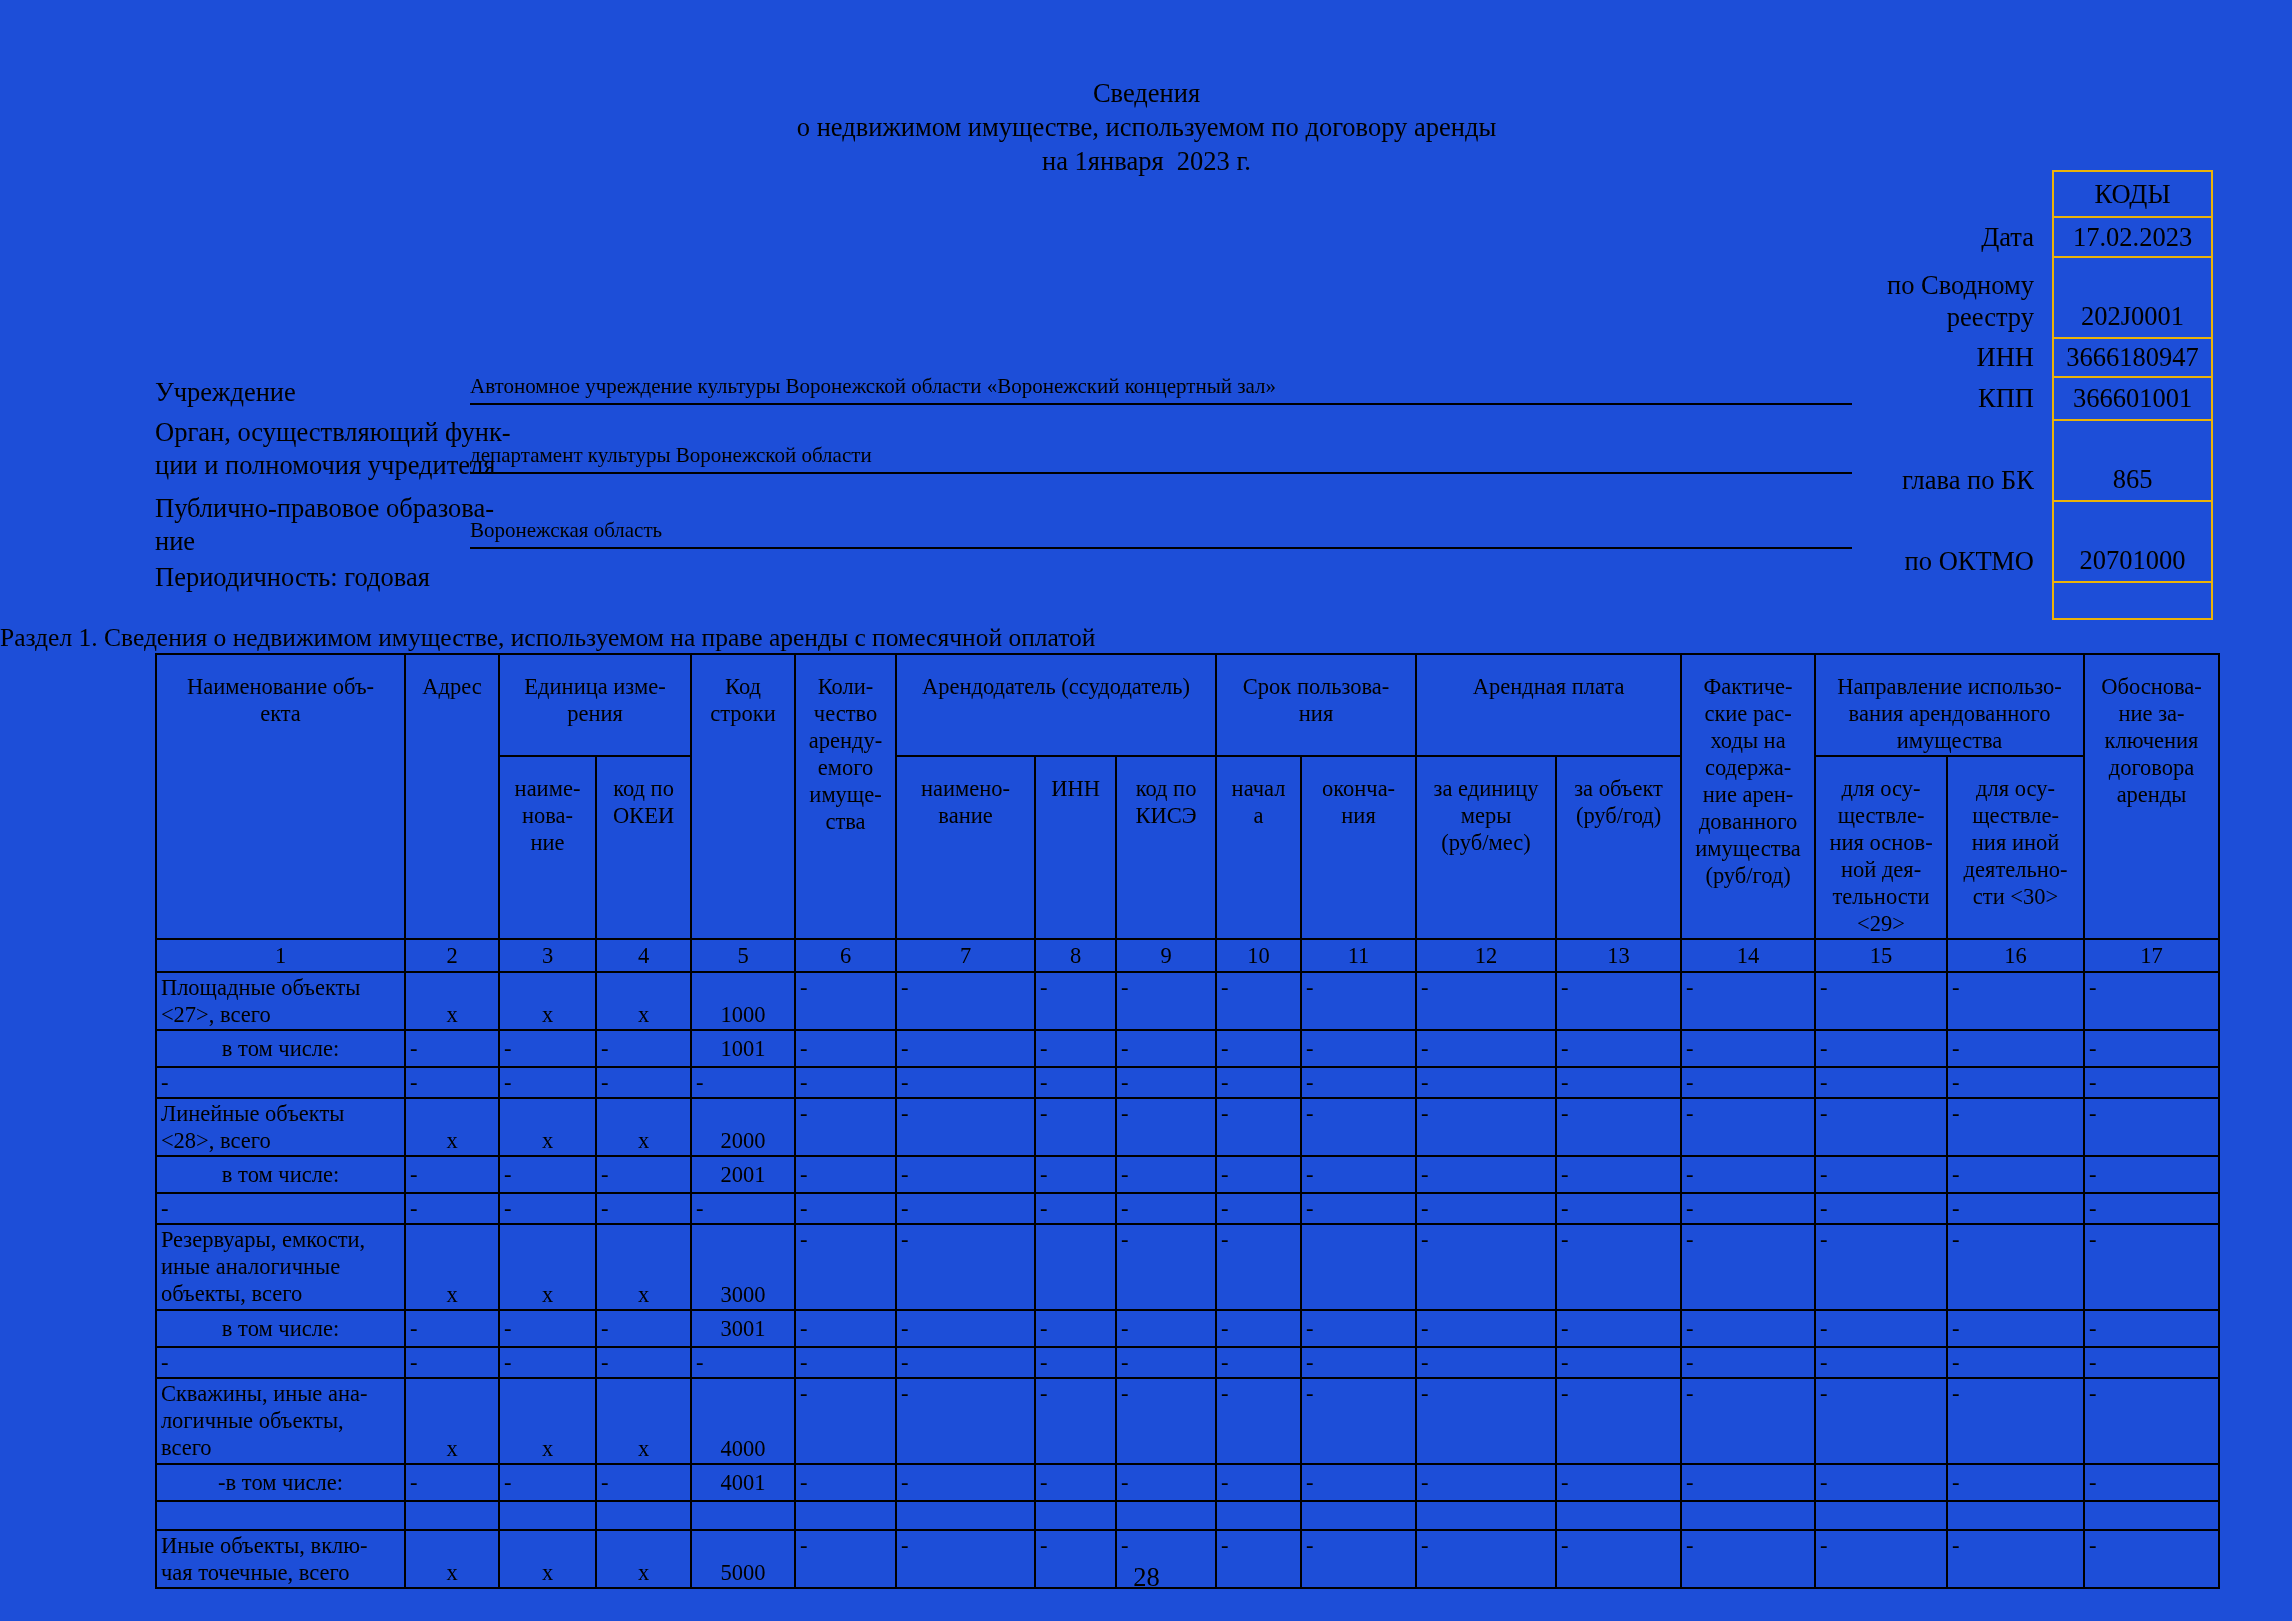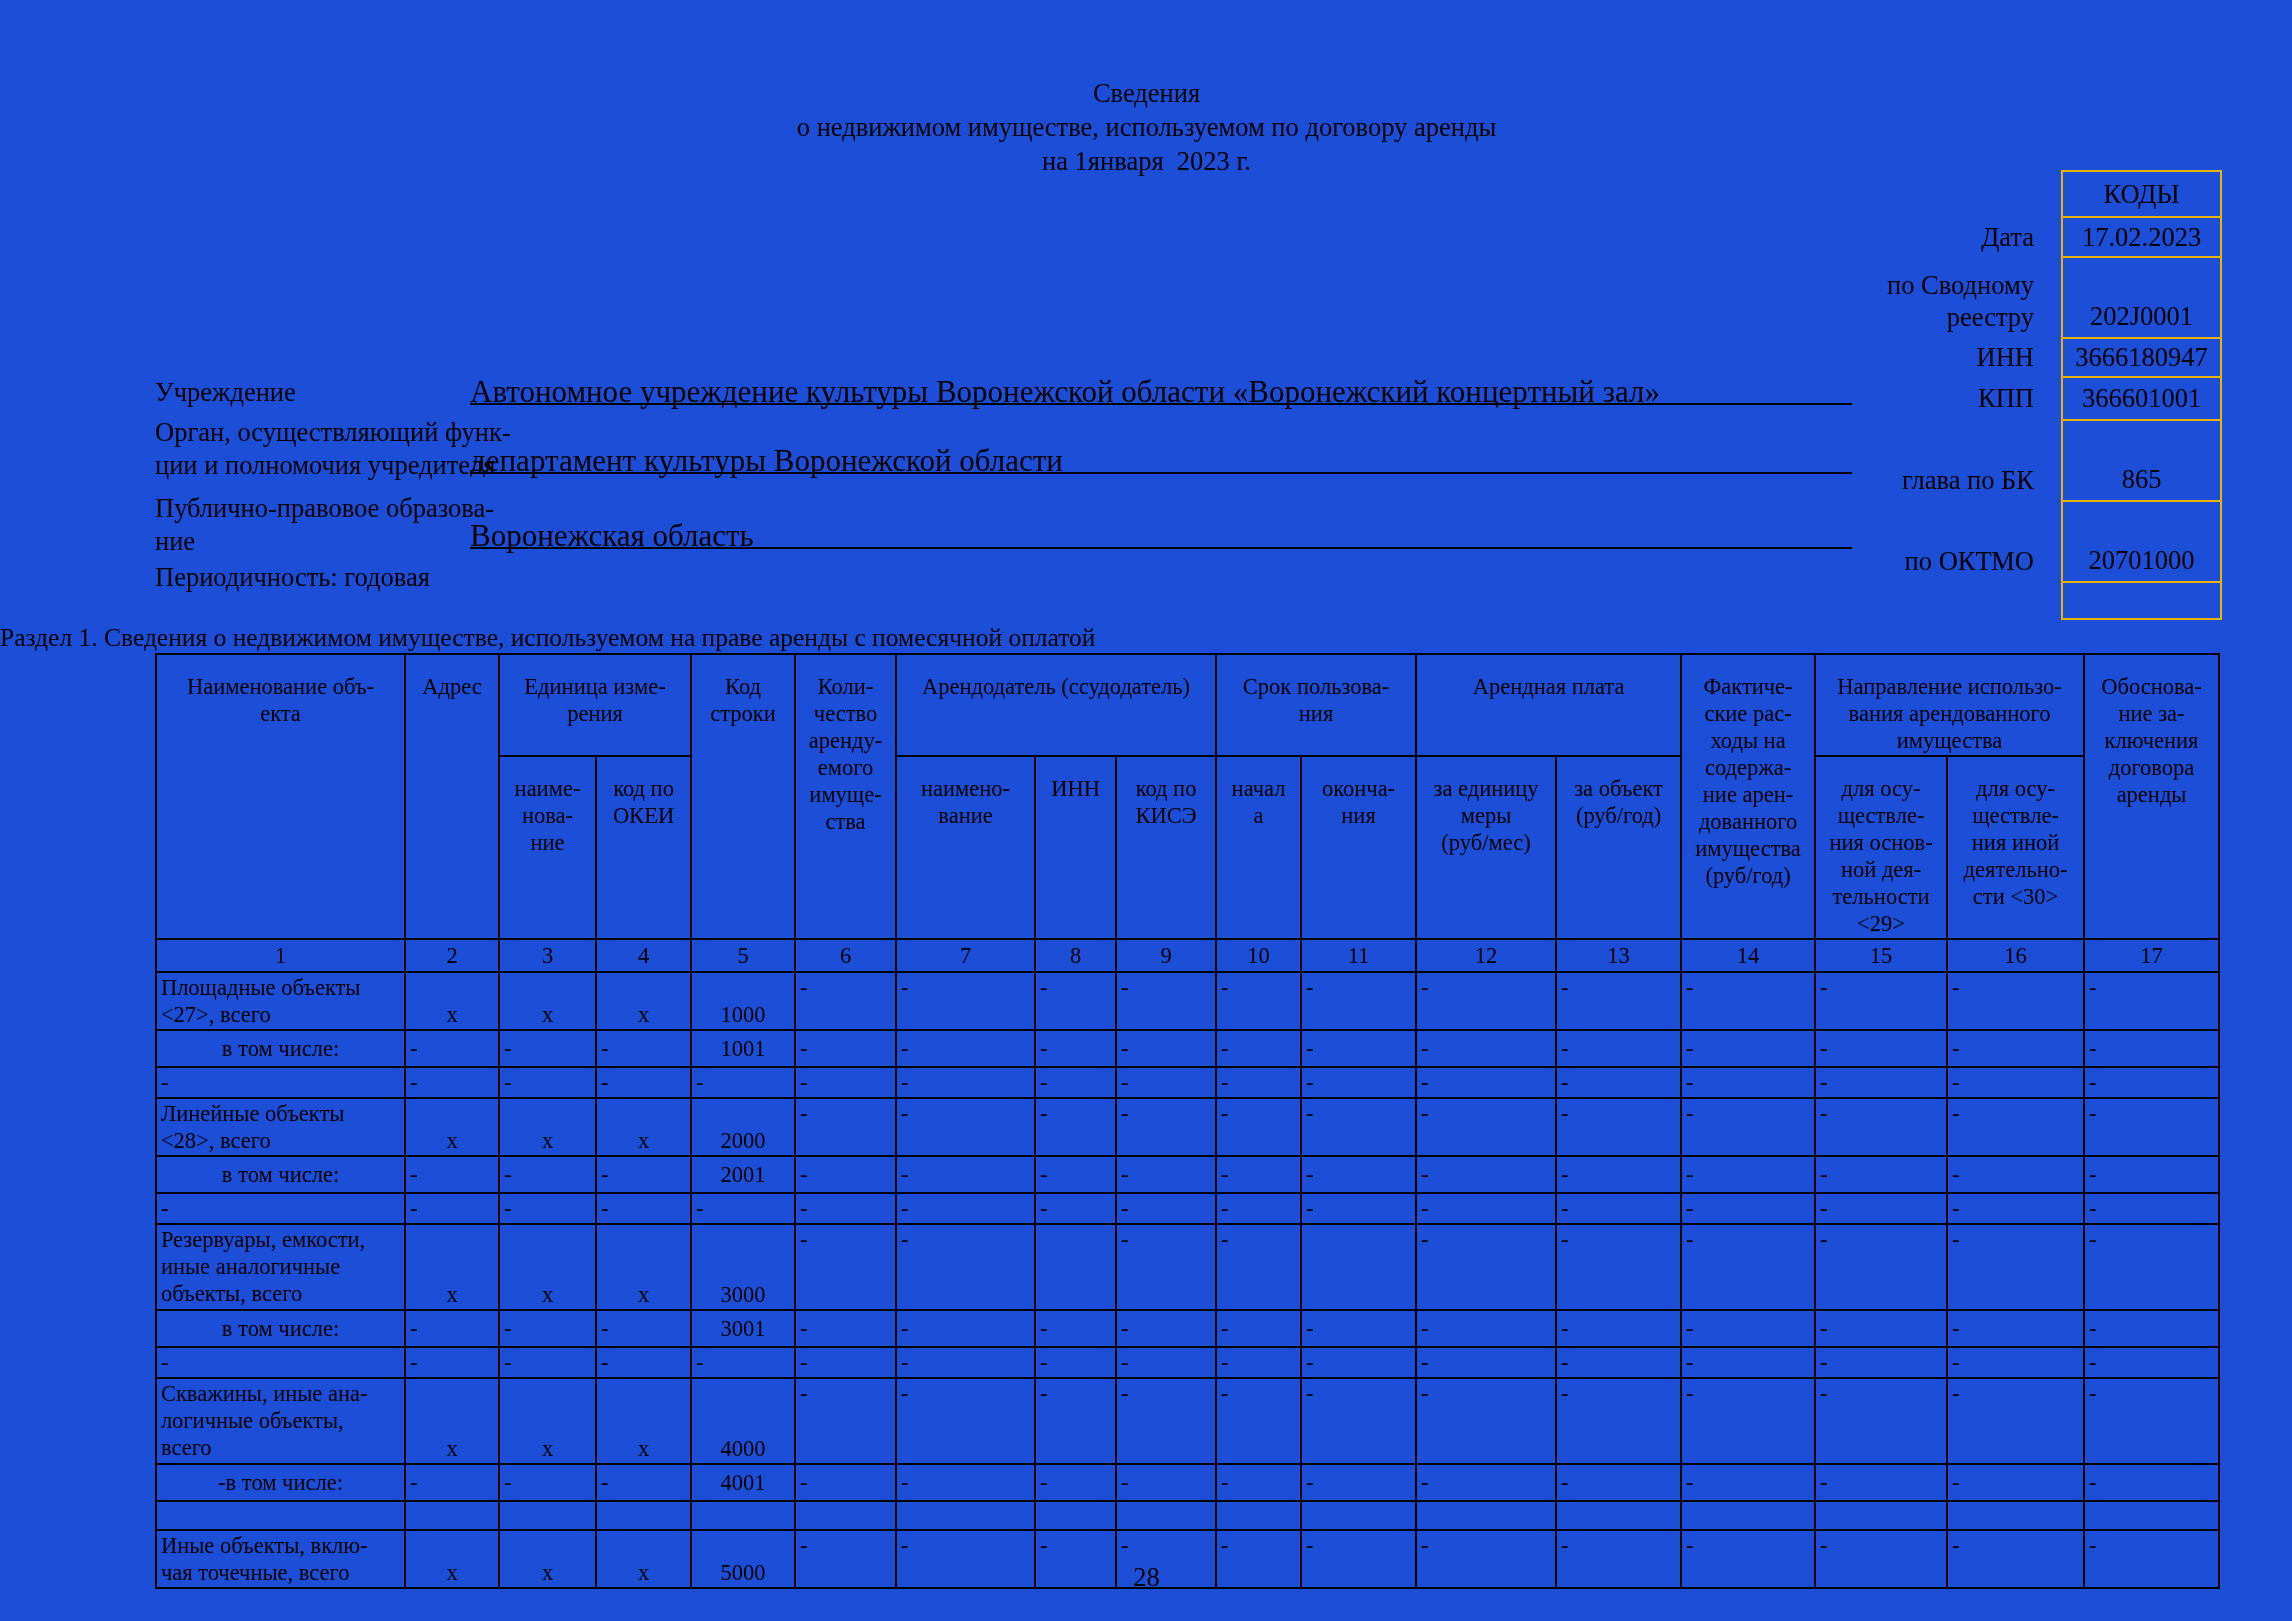--- a/index.html
+++ b/index.html
@@ -5,36 +5,36 @@
   html,body{margin:0;padding:0;background:#888;}
   .page{position:relative;width:2293px;height:1621px;background:#1d4ed8;
         font-family:"Liberation Serif","DejaVu Serif",serif;color:#000;overflow:hidden;}
   
   .doc-title{position:absolute;top:76px;left:0;width:2293px;text-align:center;
              font-size:26.5px;line-height:34px;}
   .doc-title .t3{white-space:pre;}
   
   .codes{position:absolute;left:1656px;top:170px;border-collapse:collapse;table-layout:fixed;}
   .codes td{font-size:26.5px;padding:0;}
-  .codes .lbl{width:378px;border:none;text-align:right;padding-right:27px;
+  .codes .lbl{width:378px;border:none;text-align:right;padding-right:18px;
               white-space:pre-line;line-height:32px;vertical-align:middle;}
   .codes .val{width:157px;border:2px solid #eab308;text-align:center;vertical-align:middle;}
   .codes tr:nth-child(1) td{height:44px;}
   .codes tr:nth-child(2) td{height:38px;}
   .codes tr:nth-child(3) td{height:74px;}
   .codes tr:nth-child(4) td{height:37px;}
   .codes tr:nth-child(5) td{height:41px;}
   .codes tr:nth-child(6) td{height:74px;}
   .codes tr:nth-child(7) td{height:74px;}
   .codes tr:nth-child(8) td{height:35px;}
   .codes tr.tall td{vertical-align:bottom;padding-bottom:4.9px;}
   
   .field-label{position:absolute;left:155px;font-size:26.5px;line-height:33px;white-space:pre-line;}
   .field-value{position:absolute;left:470px;width:1382px;height:29px;border-bottom:2px solid #000;
-               font-size:31px;white-space:nowrap;vertical-align:bottom;}
+               font-size:21px;white-space:nowrap;vertical-align:bottom;}
   
   .section-title{position:absolute;top:623px;left:0;width:1837px;text-align:left;font-size:25.5px;}
   
   .main-table{position:absolute;left:155px;top:653px;border-collapse:collapse;table-layout:fixed;
               width:2065px;border:2.9px solid #000;}
   .main-table th,.main-table td{border:2px solid #000;font-size:22.5px;line-height:1.2;
               white-space:pre-line;padding:1px 3.9px;font-weight:normal;overflow:hidden;}
   .main-table th{text-align:center;vertical-align:top;padding-top:18px;}
   tr.hrow1{height:86px;}
   tr.hrow2{height:168px;}

